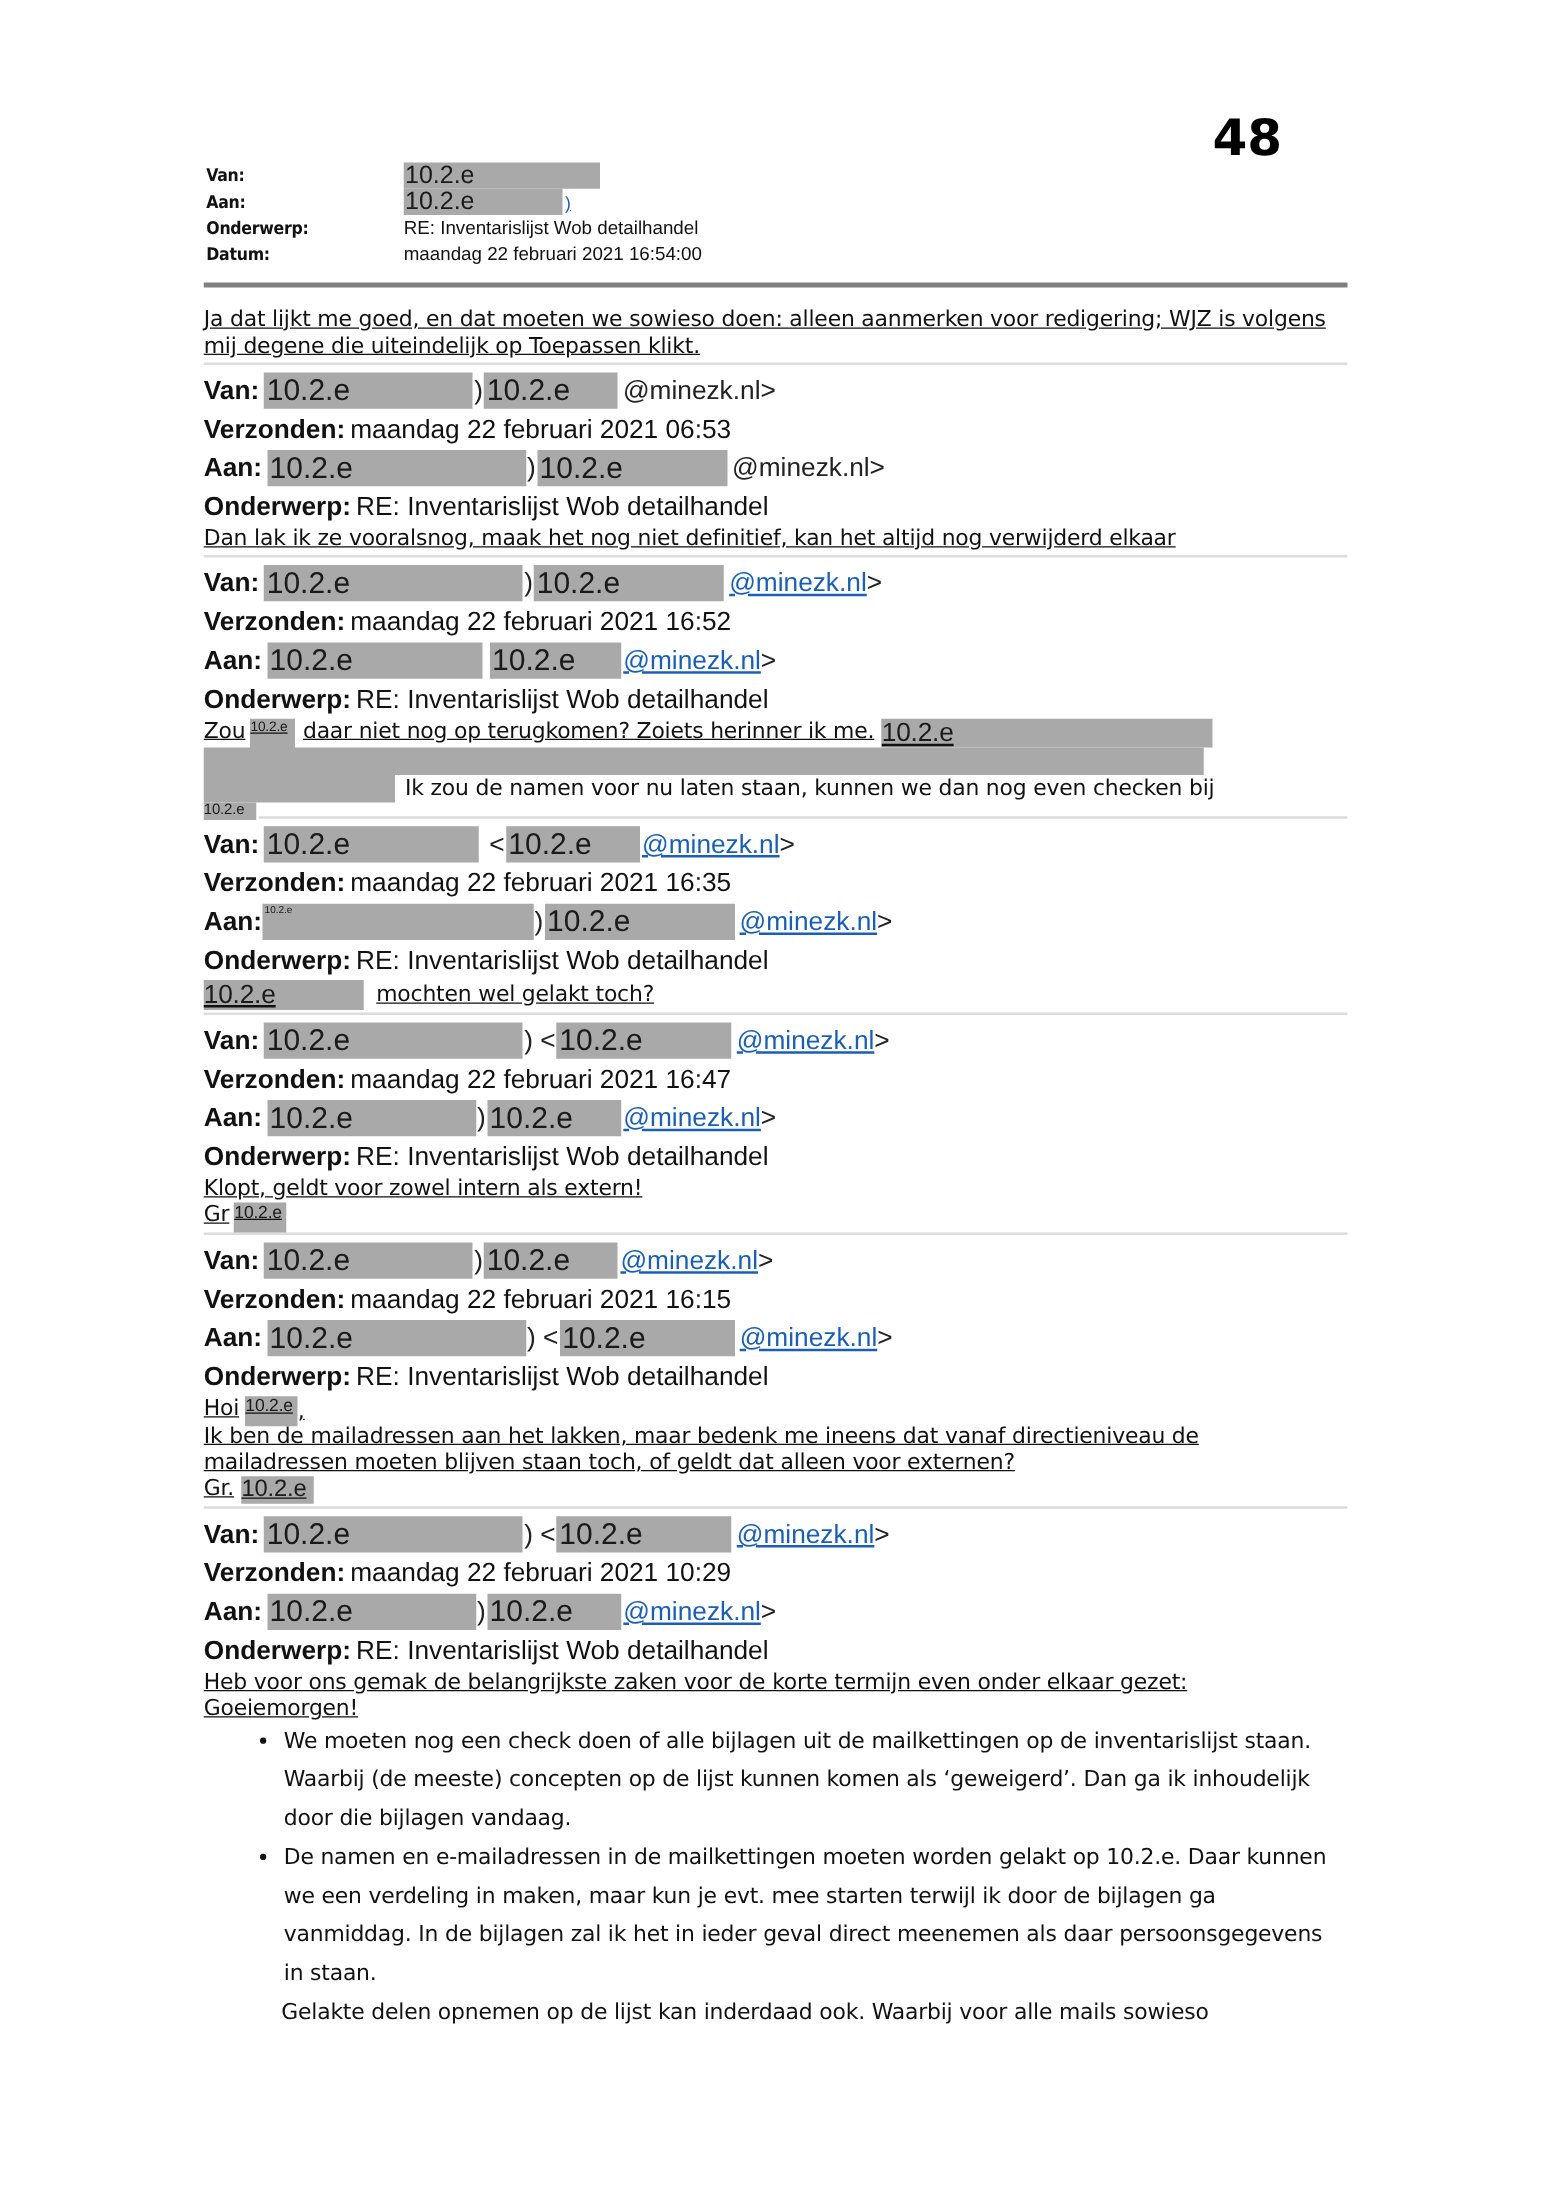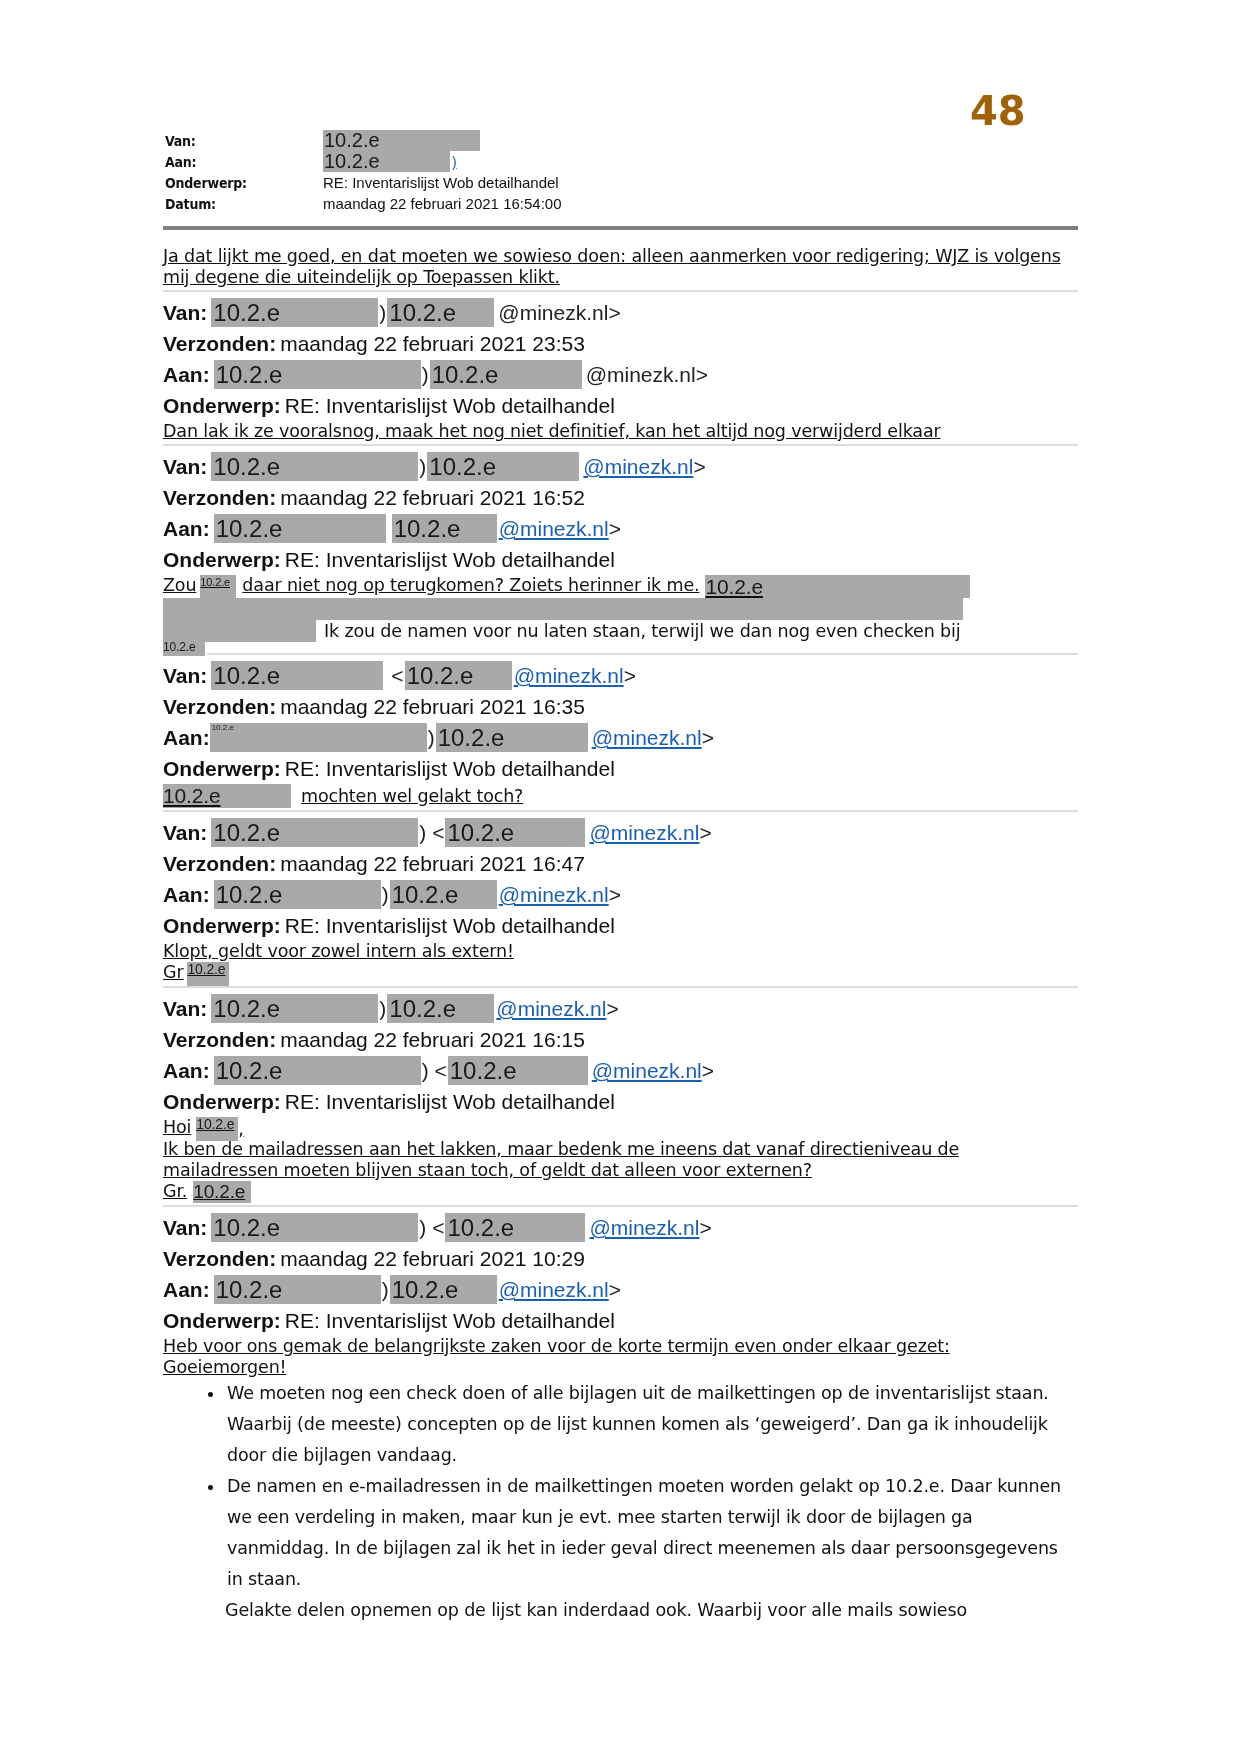--- a/index.html
+++ b/index.html
@@ -1,17 +1,17 @@
 <!DOCTYPE html>
 <html><head>
 <meta charset="utf-8">
 <style>
   html, body { margin: 0; padding: 0; background: #ffffff; }
   body { width: 1240px; height: 1753px; position: relative; overflow: hidden; color: #111; }
-  .page-num { position: absolute; left: 970px; top: 88px; font-family: "DejaVu Sans", sans-serif; font-weight: bold; font-size: 40px; color: #a16207; }
+  .page-num { position: absolute; left: 970px; top: 88px; font-family: "DejaVu Sans", sans-serif; font-weight: bold; font-size: 40px; color: #000000; }
   .hdr { position: absolute; left: 165px; top: 130px; font-family: "Liberation Sans", sans-serif; font-size: 15px; }
   .hdr-row { display: flex; height: 21px; align-items: center; }
   .hdr-label { width: 158px; font-weight: bold; font-family: "DejaVu Sans Condensed", "DejaVu Sans", sans-serif; font-size: 14px; letter-spacing: -0.2px; }
   .hdr-val { font-size: 15px; font-family: "Liberation Sans Narrow", "Liberation Sans", sans-serif; }
   .redact { background: #a9a9a9; display: inline-block; color: #1a1a1a; font-family: "Liberation Sans", sans-serif; vertical-align: top; }
   .hdr .redact { font-size: 20px; line-height: 21px; height: 21px; padding-left: 1px; }
   .thick-rule { position: absolute; left: 163px; top: 226px; width: 915px; height: 4px; background: #808080; }
   .content { position: absolute; left: 163px; top: 246px; width: 915px; }
   .para { font-family: "DejaVu Sans", sans-serif; font-size: 17.5px; line-height: 21px; letter-spacing: -0.15px; text-decoration: underline; }
   .thin-rule { height: 2px; background: #dcdcdc; margin: 2px 0 5px 0; }
@@ -62,21 +62,21 @@
     <div class="meta-row">
       <b>Van:</b>
       <span class="redact" style="width:165px">10.2.e</span>
       <span class="sep plain">)</span>
       <span class="redact" style="width:105px">10.2.e</span>
       <span class="plain" style="margin-left:4px">@minezk.nl</span>
         <span class="plain">&gt;</span>
     </div>
     <div class="meta-row">
       <b>Verzonden:</b>
-      <span>maandag 22 februari 2021 23:53</span>
+      <span>maandag 22 februari 2021 06:53</span>
     </div>
     <div class="meta-row">
       <b>Aan:</b>
       <span class="redact" style="width:205px">10.2.e</span>
       <span class="sep plain">)</span>
       <span class="redact" style="width:150px">10.2.e</span>
       <span class="plain" style="margin-left:4px">@minezk.nl</span>
         <span class="plain">&gt;</span>
     </div>
     <div class="meta-row">
@@ -114,21 +114,21 @@
     <div class="para" style="position:relative;height:76px">
       <div style="display:flex;align-items:flex-start;height:23px">
         <span>Zou</span>
         <span class="redact sup-red" style="width:36px;margin-left:4px;height:46px !important">10.2.e</span>
         <span style="margin-left:6px">daar niet nog op terugkomen? Zoiets herinner ik me.</span>
         <span class="redact" style="width:265px;margin-left:6px;font-size:21px;line-height:23px;height:23px">10.2.e</span>
       </div>
       <div class="redact" style="position:absolute;left:0;top:23px;width:800px;height:22px"></div>
       <div style="position:absolute;left:0;top:45px;display:flex;align-items:center;height:22px">
         <span class="redact" style="width:153px;height:22px"></span>
-        <span style="margin-left:8px">Ik zou de namen voor nu laten staan, terwijl we dan nog even checken bij</span>
+        <span style="margin-left:8px">Ik zou de namen voor nu laten staan, kunnen we dan nog even checken bij</span>
       </div>
       <div class="redact" style="position:absolute;left:0;top:67px;width:42px;height:14px;font-size:12px;line-height:10px;overflow:hidden">10.2.e</div>
     </div>
     <div class="thin-rule" style="margin-left:44px"></div>
   </div>
 
   <div>
     <div class="meta-row">
       <b>Van:</b>
       <span class="redact" style="width:170px">10.2.e</span>

